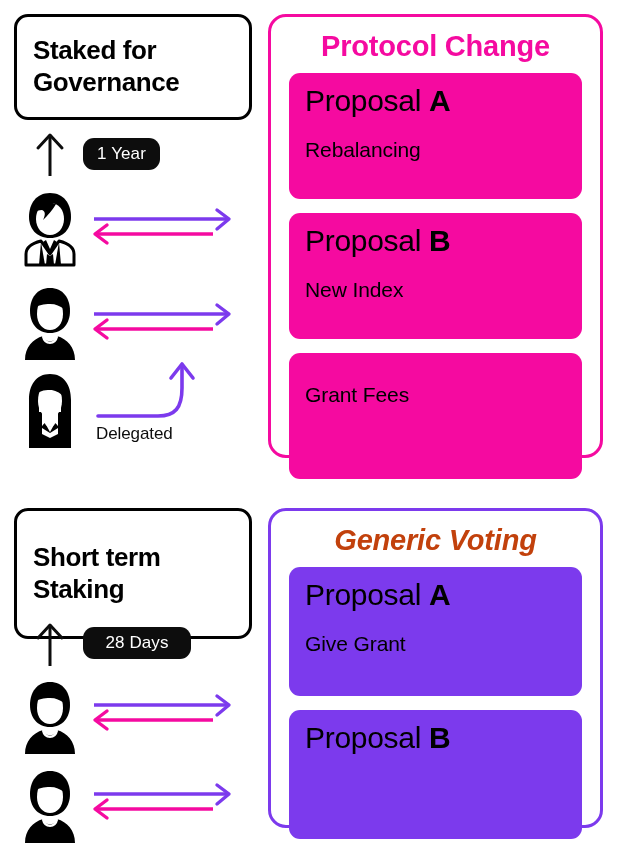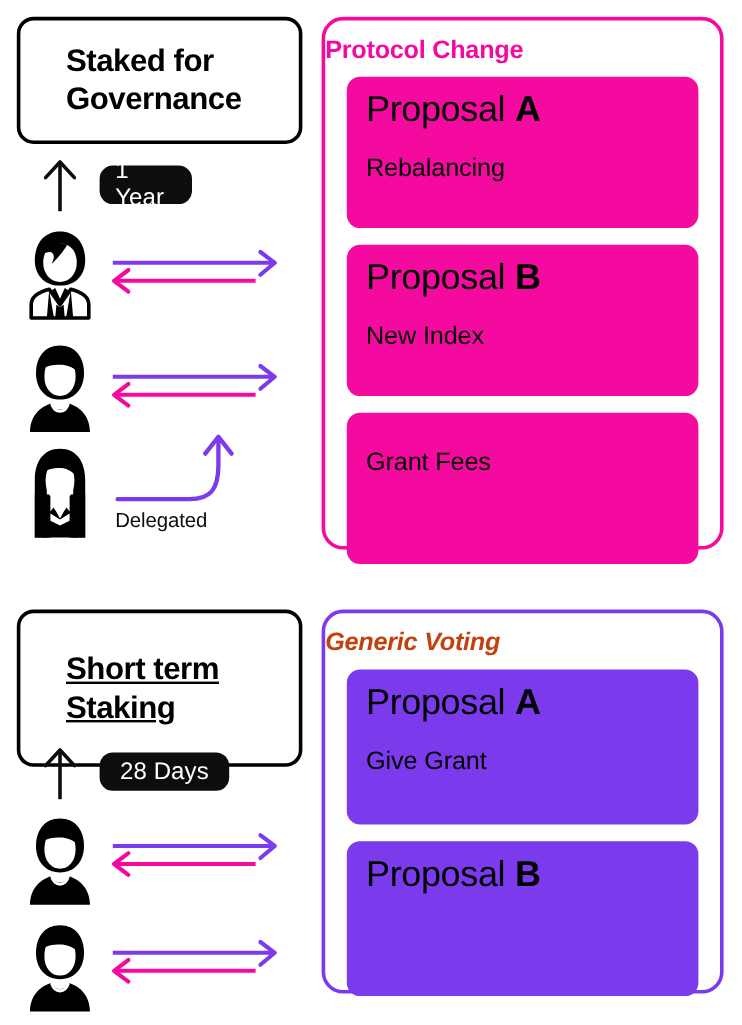--- a/index.html
+++ b/index.html
@@ -25,57 +25,57 @@
   
   .abs { position: absolute; box-sizing: border-box; }
 
   
   .title-box {
     border: 3px solid #000000;
     border-radius: 14px;
     background: #ffffff;
     display: flex;
     align-items: center;
-    padding-left: 38px;
+    padding-left: 16px;
   }
   .title-box .tb-text {
     font-weight: 700;
     font-size: 26px;
     line-height: 1.22;
     letter-spacing: -0.4px;
     color: #000000;
     white-space: pre-line;
   }
 
   
   .pill {
     background: #0d0d0d;
     border-radius: 11px;
     color: #ffffff;
-    font-size: 20px;
+    font-size: 17px;
     display: flex;
     align-items: center;
     justify-content: center;
     padding: 0 13px;
     letter-spacing: 0.1px;
   }
 
   
   .panel {
     border-radius: 18px;
     background: #ffffff;
     box-sizing: border-box;
   }
   .panel-pink  { border: 3px solid #F50AA0; }
   .panel-purple{ border: 3px solid #7C3AED; }
 
   .panel-title {
-    text-align: left;
+    text-align: center;
     font-weight: 700;
-    font-size: 21px;
+    font-size: 29px;
     letter-spacing: -0.2px;
     margin-top: 13px;
     margin-bottom: 10px;
   }
   .panel-pink   .panel-title { color: #F50AA0; }
   .panel-purple .panel-title { color: #c2410c; font-style: italic; }
 
   .cards {
     padding: 0 18px 16px 18px;
     display: flex;
@@ -235,21 +235,21 @@
         <div class="card-sub">New Index</div>
       </div>
 
       <div class="card card-pink" style="height:102px;">
         <div class="card-sub">Grant Fees</div>
       </div>
 
     </div>
   </div>
 
-  <div class="abs title-box" style="left:14px; top:508px; width:238px; height:131px;text-decoration:underline;">
+  <div class="abs title-box" style="left:14px; top:508px; width:238px; height:131px;">
     <div class="tb-text">Short term
 Staking</div>
   </div>
 
   <div class="abs" style="left:32px; top:620px; width:36px; height:48px;">
     <svg width="36" height="48" viewBox="0 0 36 48">
       <line x1="18" y1="46" x2="18" y2="6" stroke="#0d0d0d" stroke-width="3"></line>
       <polyline points="6,18 18,5 30,18" fill="none" stroke="#0d0d0d" stroke-width="3" stroke-linecap="round" stroke-linejoin="round"></polyline>
     </svg>
   </div>

